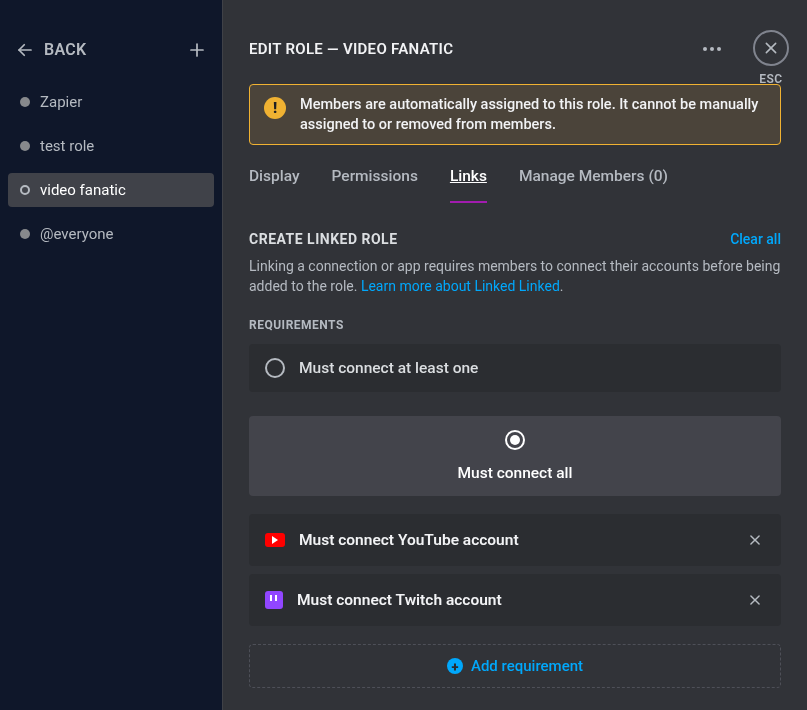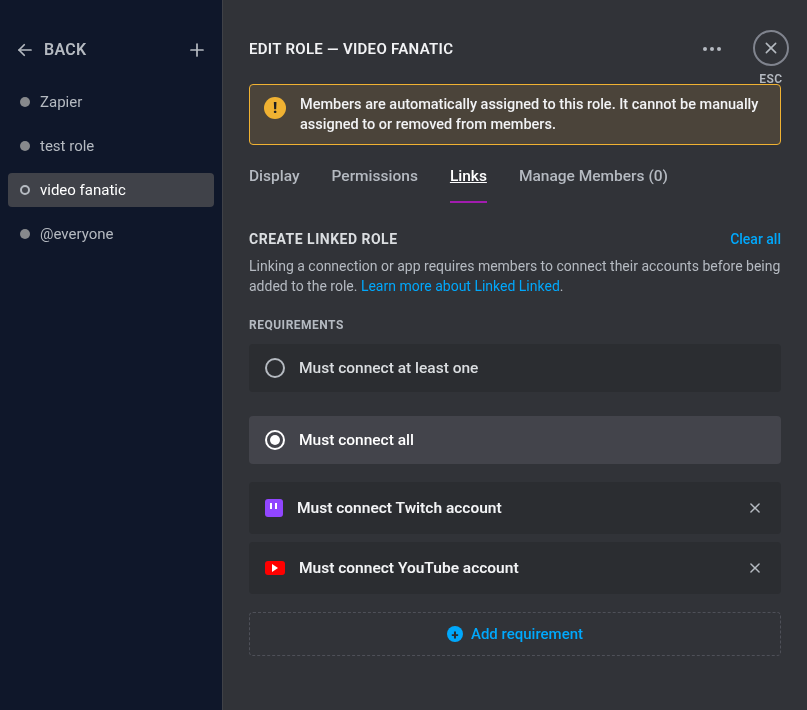--- a/index.html
+++ b/index.html
@@ -200,21 +200,21 @@
     border-radius: 4px;
     padding: 14px 16px;
     display:flex;
     align-items:center;
     gap: 14px;
     cursor:pointer;
     color:#dbdee1;
     font-size:15.5px;
     font-weight:500;
   }
-  .radio-row.selected { background: #43444b; color:#fff;}
+  .radio-row.selected { background: #43444b; color:#fff;flex-direction:column;}
   .radio-circle {
     width:20px;height:20px;border-radius:50%;
     border:2px solid #b5bac1;
     display:flex;align-items:center;justify-content:center;
     flex-shrink:0;
   }
   .radio-row.selected .radio-circle{ border-color:#fff;}
   .radio-row.selected .radio-circle::after{
     content:"";width:10px;height:10px;border-radius:50%;background:#fff;
   }
@@ -355,39 +355,39 @@
         <span>Must connect at least one</span>
       </div>
       <div class="radio-row selected">
         <span class="radio-circle"></span>
         <span>Must connect all</span>
       </div>
     </div>
 
     <div class="conn-list">
       <div class="conn-row">
+        <span class="conn-icon yt-icon"></span>
+        <span class="conn-label">Must connect YouTube account</span>
+        <span class="conn-close">
+          <svg width="14" height="14" viewBox="0 0 24 24" fill="none" stroke="#b5bac1" stroke-width="2.5" stroke-linecap="round">
+              <line x1="5" y1="5" x2="19" y2="19"></line>
+              <line x1="19" y1="5" x2="5" y2="19"></line>
+            </svg>
+        </span>
+      </div>
+      <div class="conn-row">
         <span class="conn-icon tw-icon"></span>
         <span class="conn-label">Must connect Twitch account</span>
         <span class="conn-close">
           <svg width="14" height="14" viewBox="0 0 24 24" fill="none" stroke="#b5bac1" stroke-width="2.5" stroke-linecap="round">
               <line x1="5" y1="5" x2="19" y2="19"></line>
               <line x1="19" y1="5" x2="5" y2="19"></line>
             </svg>
         </span>
       </div>
-      <div class="conn-row">
-        <span class="conn-icon yt-icon"></span>
-        <span class="conn-label">Must connect YouTube account</span>
-        <span class="conn-close">
-          <svg width="14" height="14" viewBox="0 0 24 24" fill="none" stroke="#b5bac1" stroke-width="2.5" stroke-linecap="round">
-              <line x1="5" y1="5" x2="19" y2="19"></line>
-              <line x1="19" y1="5" x2="5" y2="19"></line>
-            </svg>
-        </span>
-      </div>
     </div>
 
     <div class="add-req">
       <span class="add-icon">+</span>
       <span>Add requirement</span>
     </div>
 
     <div class="close-area">
       <div class="close-circle">
         <svg width="16" height="16" viewBox="0 0 24 24" fill="none" stroke="#b5bac1" stroke-width="2.3" stroke-linecap="round">

